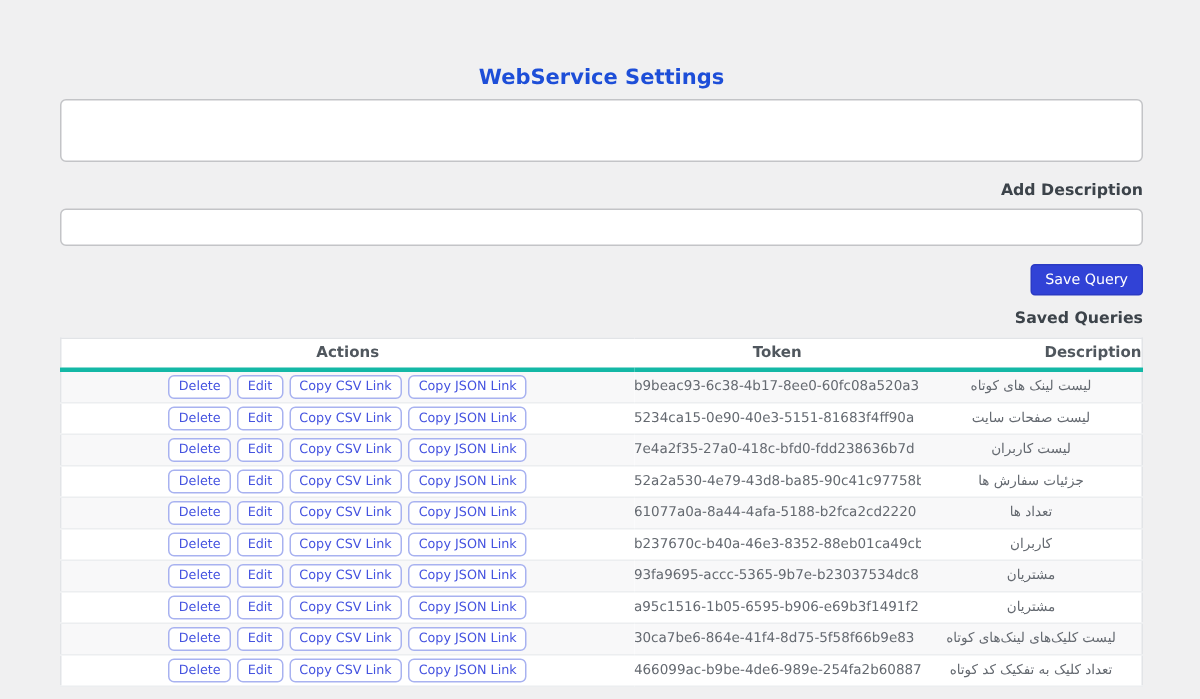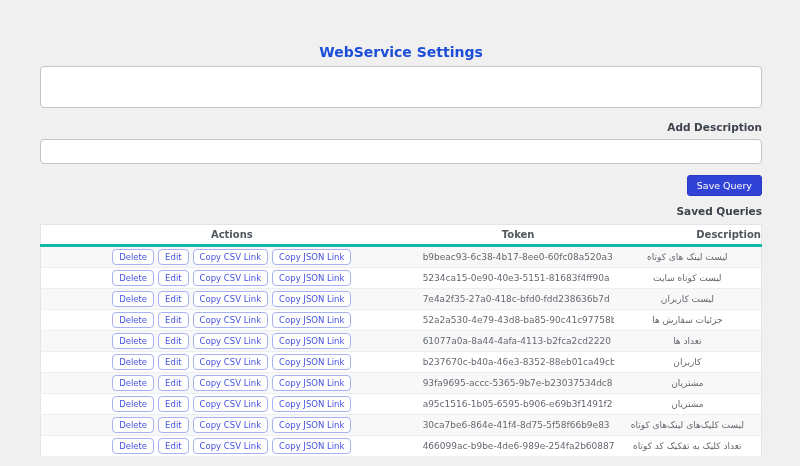--- a/index.html
+++ b/index.html
@@ -153,21 +153,21 @@
           <td class="cell-desc">لیست لینک های کوتاه</td>
         </tr>
         <tr>
           <td class="cell-actions"><div class="btn-group">
               <button class="row-btn">Delete</button>
               <button class="row-btn">Edit</button>
               <button class="row-btn">Copy CSV Link</button>
               <button class="row-btn">Copy JSON Link</button>
             </div></td>
           <td class="cell-token">5234ca15-0e90-40e3-5151-81683f4ff90a</td>
-          <td class="cell-desc">لیست کوتاه سایت</td>
+          <td class="cell-desc">لیست صفحات سایت</td>
         </tr>
         <tr>
           <td class="cell-actions"><div class="btn-group">
               <button class="row-btn">Delete</button>
               <button class="row-btn">Edit</button>
               <button class="row-btn">Copy CSV Link</button>
               <button class="row-btn">Copy JSON Link</button>
             </div></td>
           <td class="cell-token">7e4a2f35-27a0-418c-bfd0-fdd238636b7d</td>
           <td class="cell-desc">لیست کاربران</td>
@@ -182,21 +182,21 @@
           <td class="cell-token">52a2a530-4e79-43d8-ba85-90c41c97758b</td>
           <td class="cell-desc">جزئیات سفارش ها</td>
         </tr>
         <tr>
           <td class="cell-actions"><div class="btn-group">
               <button class="row-btn">Delete</button>
               <button class="row-btn">Edit</button>
               <button class="row-btn">Copy CSV Link</button>
               <button class="row-btn">Copy JSON Link</button>
             </div></td>
-          <td class="cell-token">61077a0a-8a44-4afa-4113-b2fca2cd2220</td>
+          <td class="cell-token">61077a0a-8a44-4afa-5188-b2fca2cd2220</td>
           <td class="cell-desc">تعداد ها</td>
         </tr>
         <tr>
           <td class="cell-actions"><div class="btn-group">
               <button class="row-btn">Delete</button>
               <button class="row-btn">Edit</button>
               <button class="row-btn">Copy CSV Link</button>
               <button class="row-btn">Copy JSON Link</button>
             </div></td>
           <td class="cell-token">b237670c-b40a-46e3-8352-88eb01ca49cb</td>

